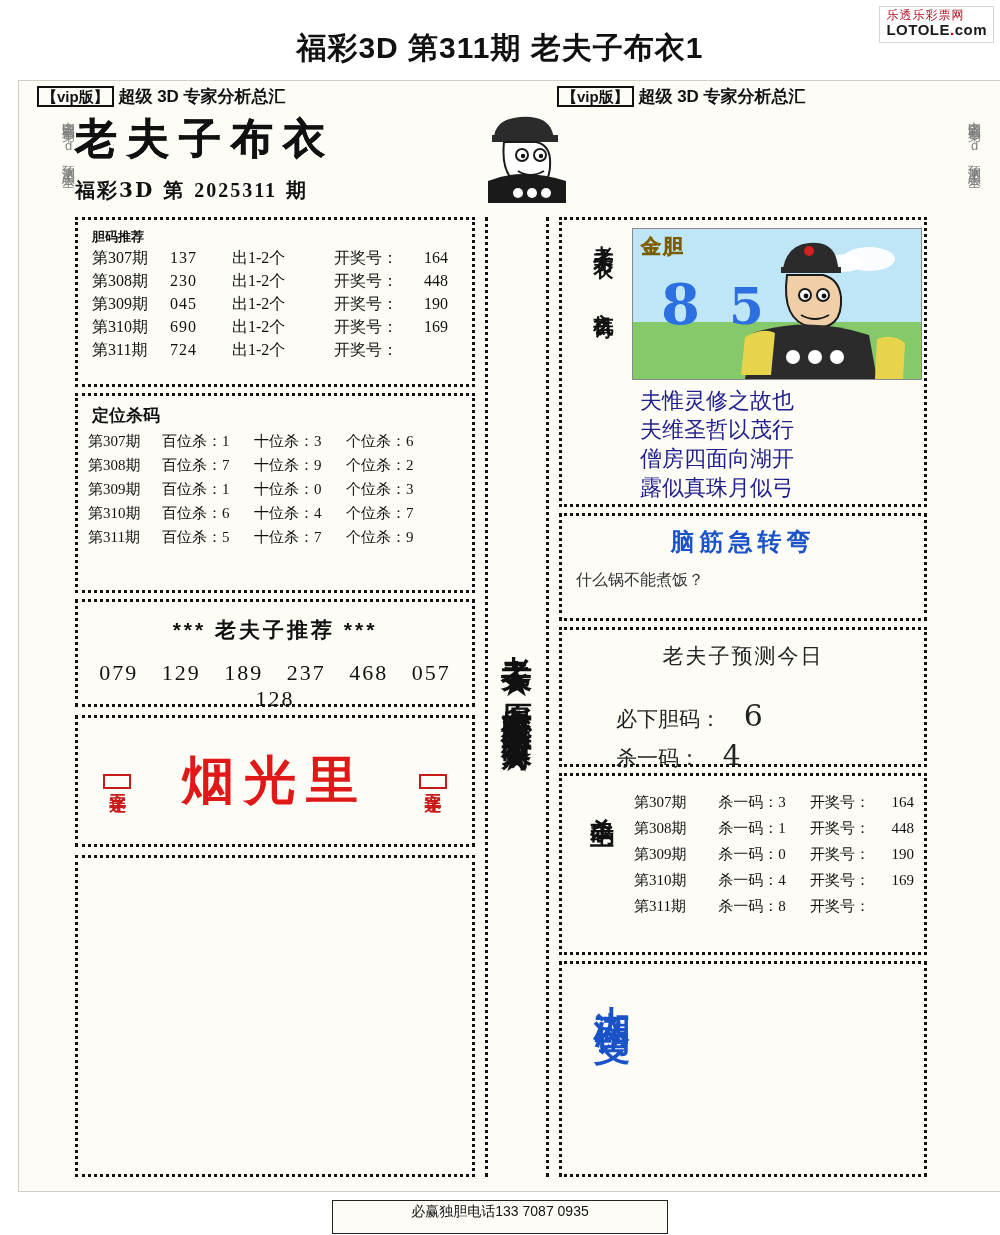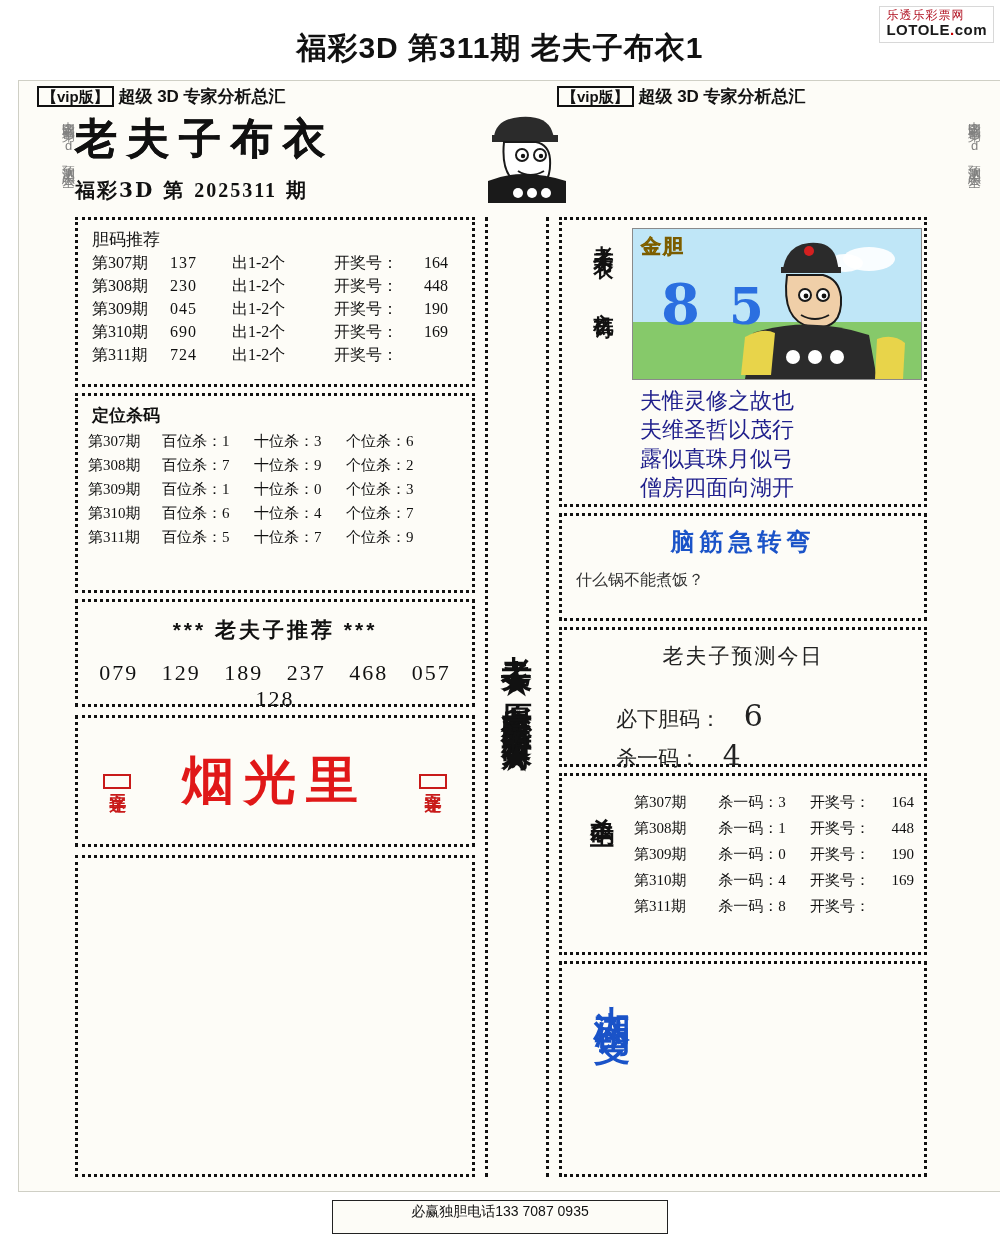--- a/index.html
+++ b/index.html
@@ -90,21 +90,21 @@
     position:absolute;
     box-sizing:border-box;
     background:#fdfcf7;
   }
 
   
   .box-dan{
     left:56px;top:136px;width:400px;height:170px;
   }
   .box-dan .bt{
-    font-size:17px;font-weight:normal;color:#111;margin:8px 0 0 14px;
+    font-size:13px;font-weight:bold;color:#111;margin:8px 0 0 14px;
   }
   .rowline{
     display:flex;align-items:baseline;font-size:16px;color:#111;
     margin:2px 0 2px 14px;font-family:"Liberation Serif",serif;
   }
   .rowline .period{width:78px;}
   .rowline .codes{width:62px;letter-spacing:1px;}
   .rowline .note{width:86px;}
   .rowline .open{width:80px;text-align:right;}
   .rowline .openv{width:50px;text-align:right;}
@@ -438,22 +438,22 @@
           <path d="M112 108 q18 -10 30 -4 l-4 42 l-30 0 z" fill="#e8d44a"></path>
           <path d="M244 110 q16 -6 28 4 l-2 36 l-28 0 z" fill="#e8d44a"></path>
           <circle cx="160" cy="128" r="7" fill="#fff"></circle>
           <circle cx="182" cy="128" r="7" fill="#fff"></circle>
           <circle cx="204" cy="128" r="7" fill="#fff"></circle>
         </svg>
       </div>
       <div class="xj-poem">
         <div>夫惟灵修之故也</div>
         <div>夫维圣哲以茂行</div>
+        <div>僧房四面向湖开</div>
         <div>露似真珠月似弓</div>
-        <div>僧房四面向湖开</div>
       </div>
     </div>
 
     <div class="dotbox box-brain">
       <div class="brain-title">脑筋急转弯</div>
       <div class="brain-q">什么锅不能煮饭？</div>
     </div>
 
     <div class="dotbox box-predict">
       <div class="pd-title">老夫子预测今日</div>

